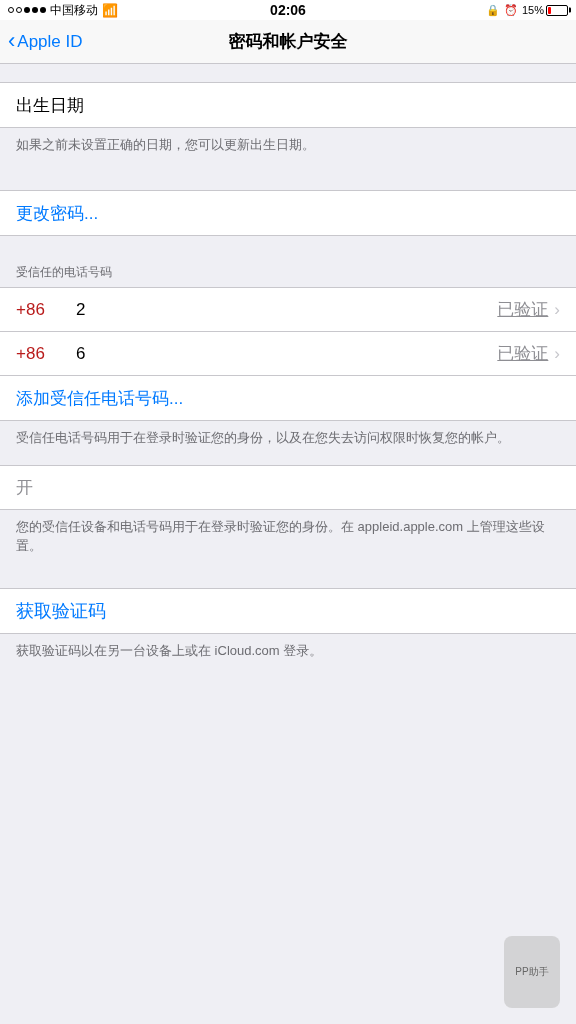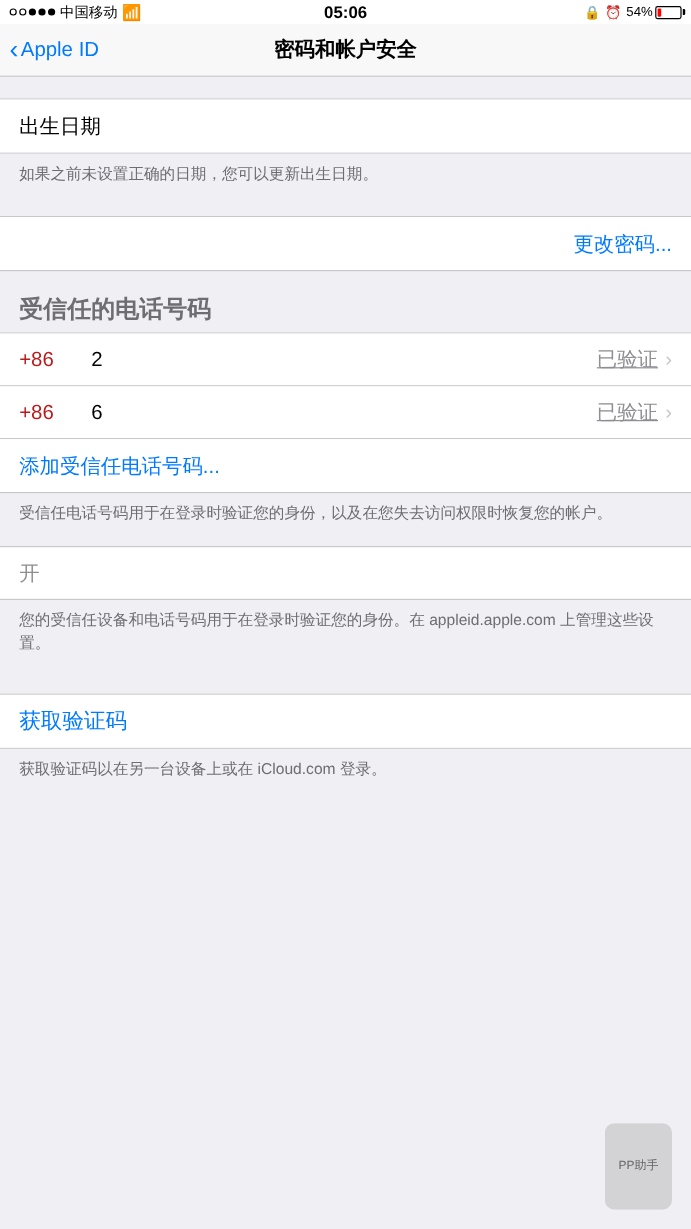--- a/index.html
+++ b/index.html
@@ -84,22 +84,22 @@
     .content {
       padding-top: 18px;
     }
 
     
     .section {
       margin-bottom: 18px;
     }
     .section-header {
       padding: 0 16px 6px 16px;
-      font-size: 20px;
-      font-weight: 700;
+      font-size: 12px;
+      font-weight: 400;
       color: #6d6d72;
       text-transform: none;
     }
     .section-footer {
       padding: 8px 16px 0 16px;
       font-size: 13px;
       color: #6d6d72;
       line-height: 1.4;
     }
 
@@ -163,22 +163,21 @@
     }
     .birth-description {
       padding: 8px 16px;
       font-size: 13px;
       color: #6d6d72;
       line-height: 1.4;
     }
 
     
     .change-password-section {
-      margin: 18px 0;
-      text-align: right;
+      margin: 28px 0;
     }
 
     
     .two-factor-item {
       display: flex;
       align-items: center;
       min-height: 44px;
       padding: 10px 16px;
       background: #fff;
       border-top: 1px solid #c8c7cc;
@@ -225,26 +224,26 @@
     <div class="signal-dots">
       <div class="signal-dot empty"></div>
       <div class="signal-dot empty"></div>
       <div class="signal-dot"></div>
       <div class="signal-dot"></div>
       <div class="signal-dot"></div>
     </div>
     <span>中国移动</span>
     <span class="wifi-icon">📶</span>
   </div>
-  <span class="status-center">05:06</span>
+  <span class="status-center">02:06</span>
   <div class="status-right">
     <span>🔒</span>
     <span>⏰</span>
     <div class="battery">
-      <span>54%</span>
+      <span>15%</span>
       <div class="battery-bar">
         <div class="battery-fill"></div>
       </div>
     </div>
   </div>
 </div>
 
 <div class="nav-bar">
   <div class="nav-back">
     <span class="nav-back-chevron">‹</span>

